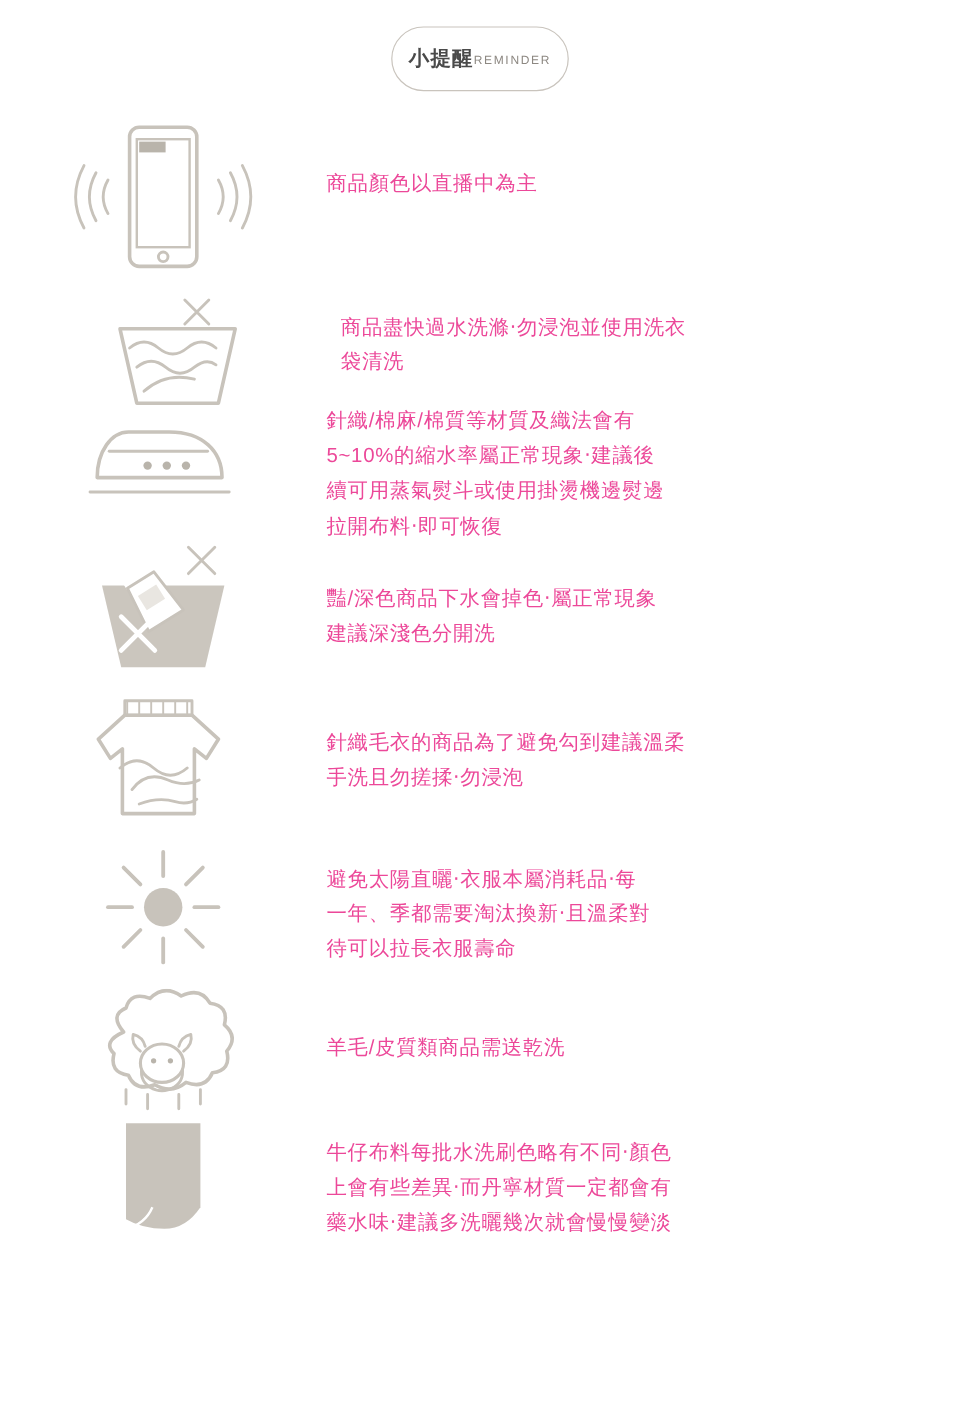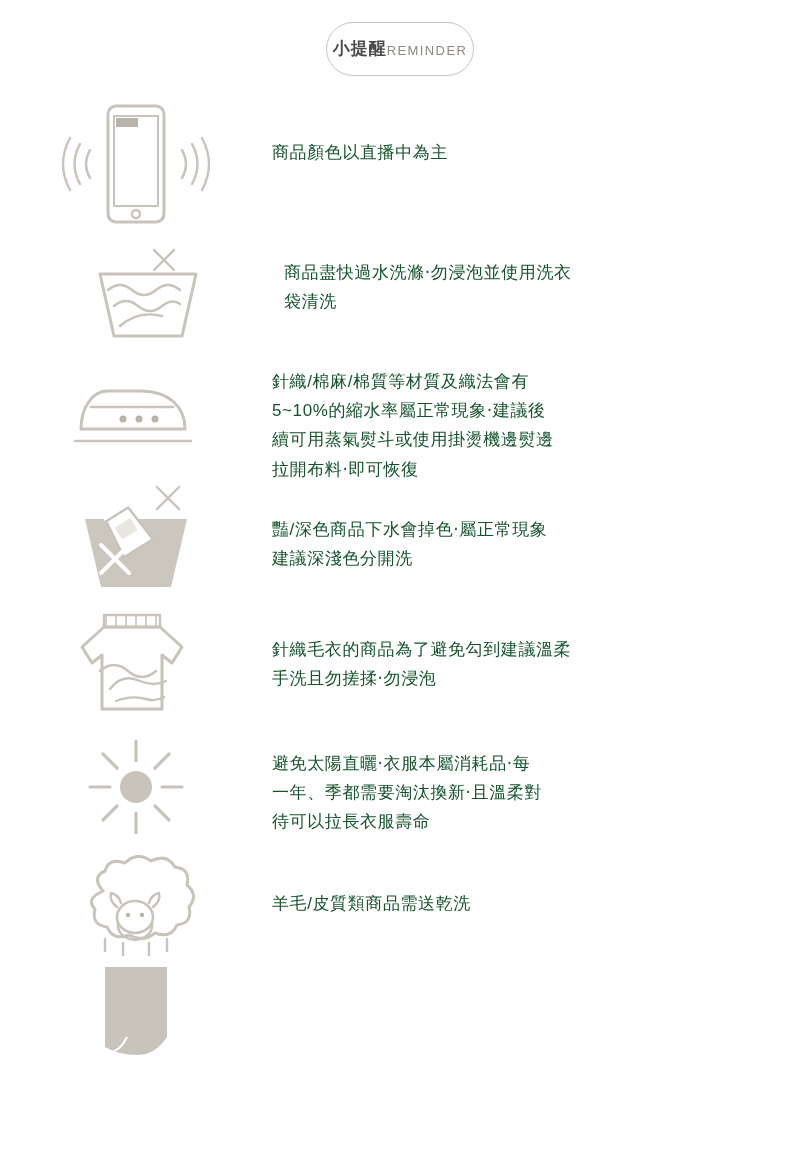--- a/index.html
+++ b/index.html
@@ -35,21 +35,21 @@
     background: #fff;
   }
   .badge-title {
     font-size: 17px;
     font-weight: bold;
     letter-spacing: 1px;
     color: #4a4a4a;
     line-height: 1.15;
   }
   .badge-sub {
-    font-size: 13px;
+    font-size: 10px;
     letter-spacing: 1.4px;
     color: #8d8882;
     margin-top: 2px;
   }
 
   
   .list {
     margin-top: 18px;
   }
   .row {
@@ -62,33 +62,33 @@
     min-width: 272px;
     display: flex;
     justify-content: center;
     align-items: center;
   }
   .text-cell {
     padding-right: 38px;
     font-size: 17px;
     line-height: 1.72;
     letter-spacing: 0.6px;
-    color: #14532d;
+    color: #ec4899;
     padding-top: 4px;
   }
   .text-cell p { margin: 0; }
 
   
   .row-phone   { height: 150px; }
   .row-phone .text-cell { padding-top: 44px; }
 
   .row-wash    { height: 92px; margin-left: 12px; }
   .row-wash .text-cell { padding-top: 14px; }
 
-  .row-iron    { height: 112px; margin-top: 31px; }
+  .row-iron    { height: 112px; }
   .row-iron .text-cell { padding-top: 0px; }
 
   .row-bleach  { height: 118px; }
   .row-bleach .text-cell { padding-top: 36px; }
 
   .row-hand    { height: 130px; }
   .row-hand .text-cell { padding-top: 38px; }
 
   .row-sun     { height: 128px; }
   .row-sun .text-cell { padding-top: 22px; }
@@ -278,15 +278,20 @@
   <div class="row row-denim">
     <div class="icon-cell">
       <span>
         <svg width="130" height="104" viewBox="0 0 130 104">
           <path d="M34 4 L96 4 L96 74 q-12 18 -30 18 q-18 0 -32 -8 Z" class="fill-soft"></path>
           <path d="M34 92 q14 -4 22 -18 q-10 16 -22 18 Z" fill="#ffffff"></path>
           <path d="M56 74 q-6 14 -22 18" stroke="#ffffff" stroke-width="2" fill="none"></path>
         </svg>
       </span>
     </div>
+    <div class="text-cell">
+      <p>牛仔布料每批水洗刷色略有不同‧顏色</p>
+      <p>上會有些差異‧而丹寧材質一定都會有</p>
+      <p>藥水味‧建議多洗曬幾次就會慢慢變淡</p>
+    </div>
   </div>
 
 </div>
 
 </body></html>

